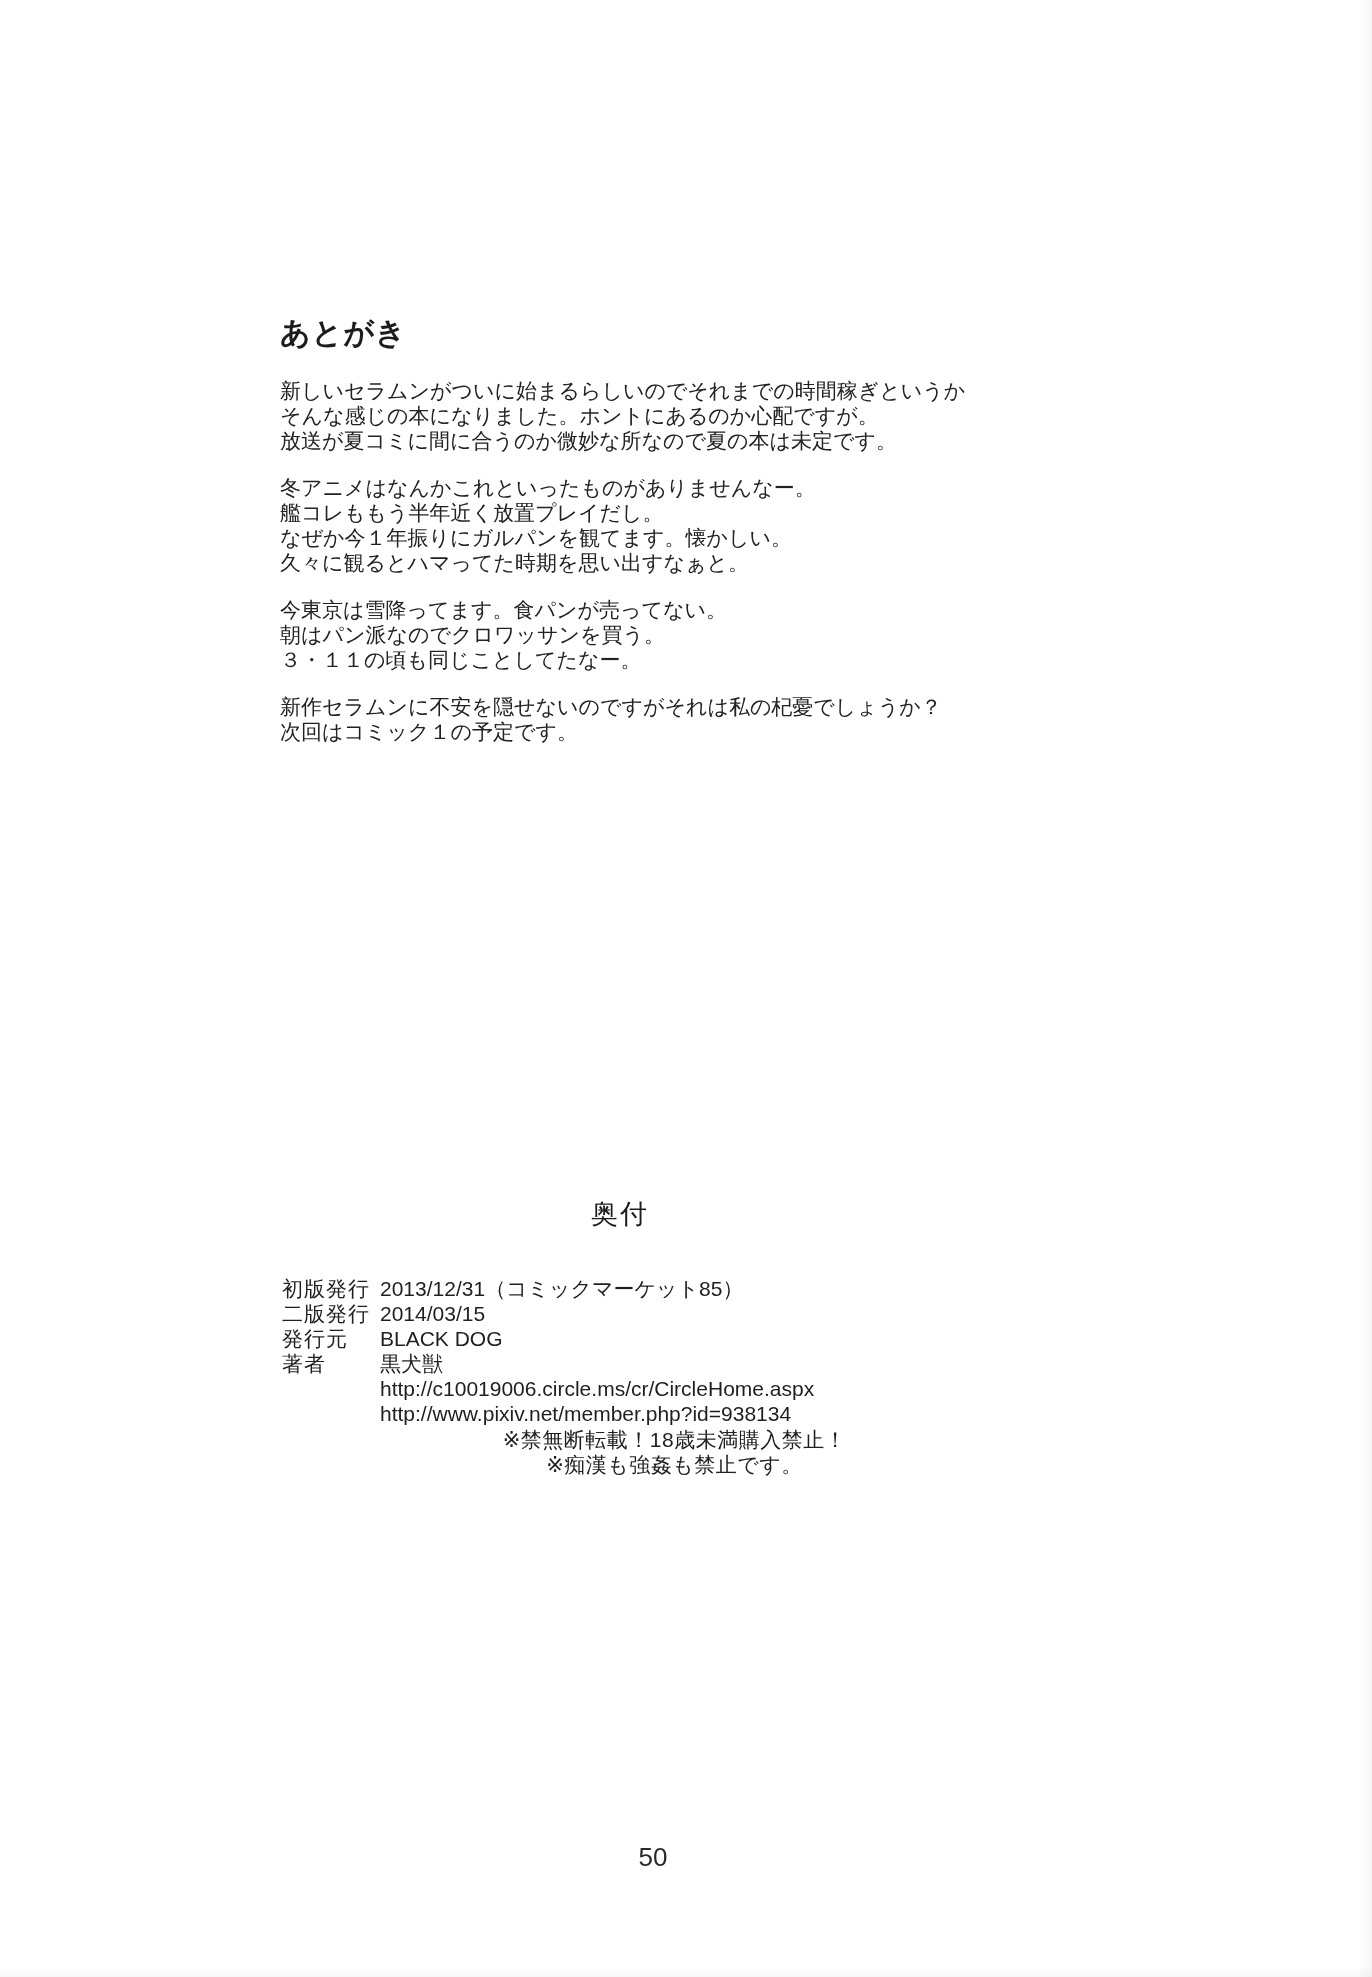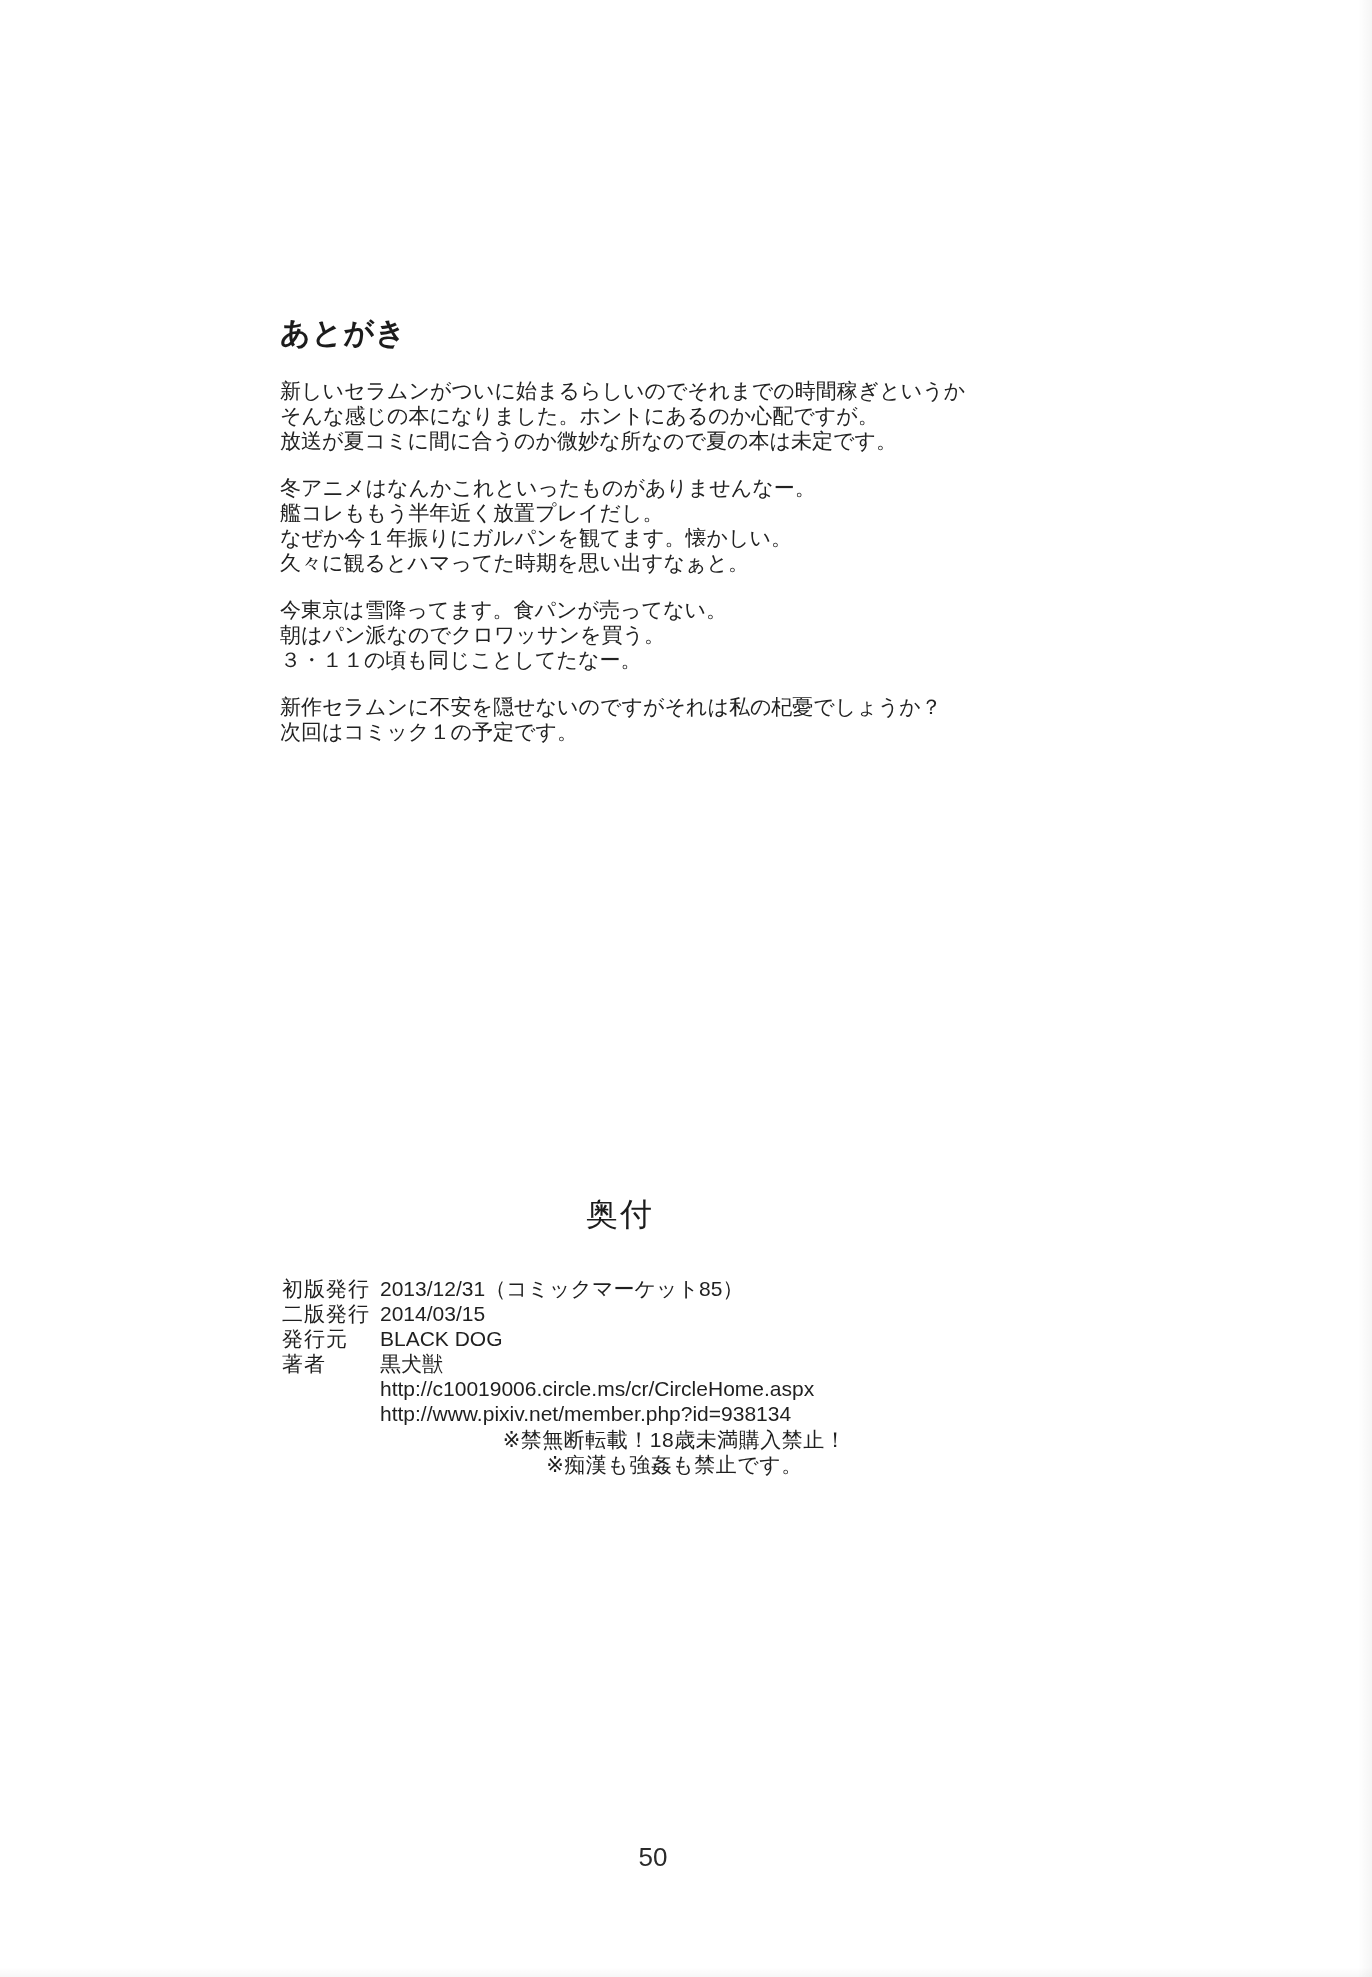--- a/index.html
+++ b/index.html
@@ -59,21 +59,21 @@
     color: #222222;
   }
 
   .colophon {
     position: absolute;
     left: 282px;
     top: 1192px;
     width: 780px;
   }
   .colophon-title {
-    font-size: 32px;
+    font-size: 27px;
     line-height: 44px;
     font-weight: normal;
     letter-spacing: 2px;
     margin: 0;
     width: 676px;
     text-align: center;
     color: #1c1c1c;
   }
   .colophon-table {
     margin-top: 40px;

